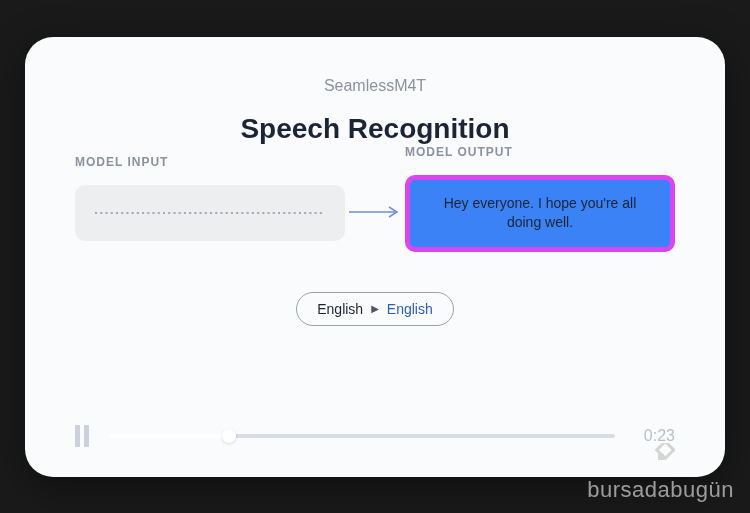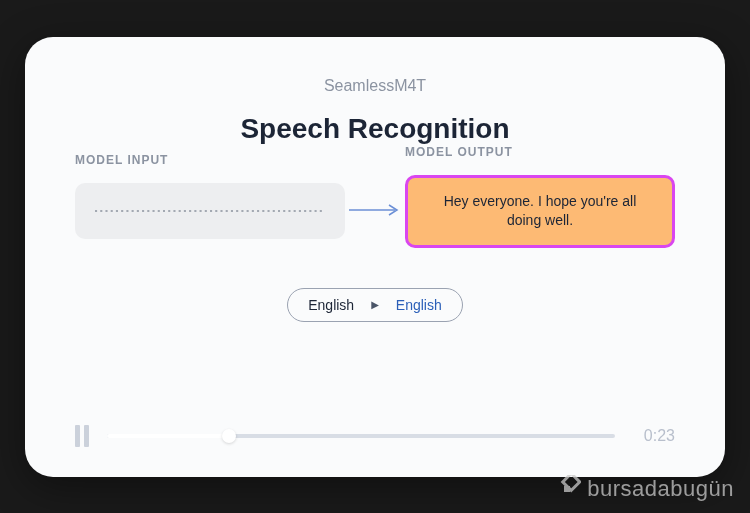--- a/index.html
+++ b/index.html
@@ -66,22 +66,22 @@
   align-items: center;
   justify-content: center;
   padding: 0 20px;
 }
 .waveform {
   width: 100%;
   height: 20px;
 }
 .output-box {
   width: 100%;
-  background: #fdba74;
-  border: 3px solid #d946ef;
+  background: #3b82f6;
+  border: 5px solid #d946ef;
   border-radius: 10px;
   min-height: 56px;
   display: flex;
   align-items: center;
   justify-content: center;
   padding: 14px 24px;
   color: #1c2536;
   font-size: 14px;
   font-weight: 500;
   text-align: center;
@@ -94,21 +94,21 @@
   justify-content: center;
   margin-top: 28px;
 }
 .lang-pill {
   align-self: center;
   border: 1.5px solid #9aa2b1;
   border-radius: 999px;
   padding: 8px 20px;
   display: inline-flex;
   align-items: center;
-  gap: 17px;
+  gap: 8px;
   font-size: 14px;
   color: #1c2536;
   background: transparent;
   cursor: default;
 }
 .lang-pill .tri {
   color: #4a5568;
   font-size: 10px;
 }
 .lang-target {
@@ -175,20 +175,21 @@
 }
 .watermark {
   position: absolute;
   right: 16px;
   bottom: 10px;
   display: flex;
   align-items: center;
   gap: 6px;
   color: #c9c9c9;
   opacity: 0.75;
+  flex-direction: column;
 }
 .watermark svg { display: block; }
 .watermark-text {
   font-size: 22px;
   letter-spacing: 0.5px;
   font-weight: 400;
 }
 </style>
 </head>
 <body>

